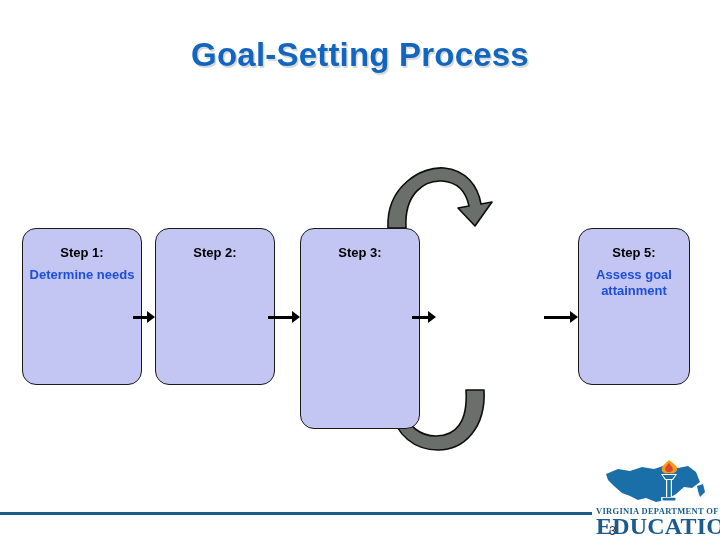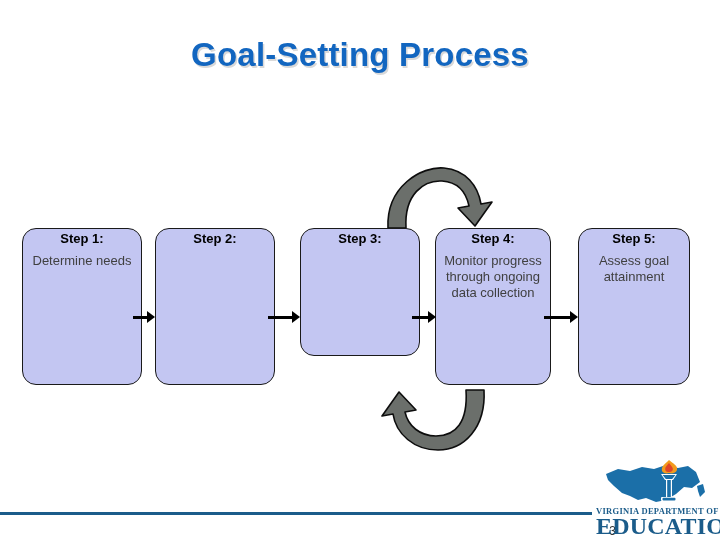--- a/index.html
+++ b/index.html
@@ -39,41 +39,41 @@
     white-space: nowrap;
   }
 
   
   .step-box {
     position: absolute;
     box-sizing: border-box;
     background: #c3c6f2;
     border: 1.5px solid #1a1a1a;
     border-radius: 14px;
-    padding: 2px 4px 4px 4px;
+    padding: 16px 4px 4px 4px;
     text-align: center;
   }
   .step-head {
     font-size: 13px;
     font-weight: bold;
     color: #000000;
     line-height: 15px;
     margin-bottom: 7px;
     white-space: nowrap;
   }
   .step-body {
     font-size: 13px;
-    font-weight: normal;
-    color: #404040;
+    font-weight: bold;
+    color: #1d4ed8;
     line-height: 16px;
   }
 
   #box1 { left: 22px;  top: 220px; width: 120px; height: 157px; }
   #box2 { left: 155px; top: 220px; width: 120px; height: 157px; text-align: center; }
-  #box3 { left: 300px; top: 220px; width: 120px; height: 128px; }
+  #box3 { left: 300px; top: 220px; width: 120px; height: 201px; }
   #box4 { left: 435px; top: 220px; width: 116px; height: 157px; }
   #box5 { left: 578px; top: 220px; width: 112px; height: 157px; }
 
   
   .connector {
     position: absolute;
     top: 303px;
     height: 12px;
   }
   .connector .shaft {
@@ -217,24 +217,20 @@
   </div>
 
   <div class="step-box" id="box2">
     <div class="step-head">Step 2:</div>
   </div>
 
   <div class="step-box" id="box3">
     <div class="step-head">Step 3:</div>
   </div>
 
-  <div class="step-box" id="box4">
-    <div class="step-head">Step 4:</div>
-    <div class="step-body">Monitor progress through ongoing data collection</div>
-  </div>
 
   <div class="step-box" id="box5">
     <div class="step-head">Step 5:</div>
     <div class="step-body">Assess goal attainment</div>
   </div>
 
   <div class="connector" id="conn1">
     <div class="shaft"></div>
     <div class="head"></div>
   </div>

